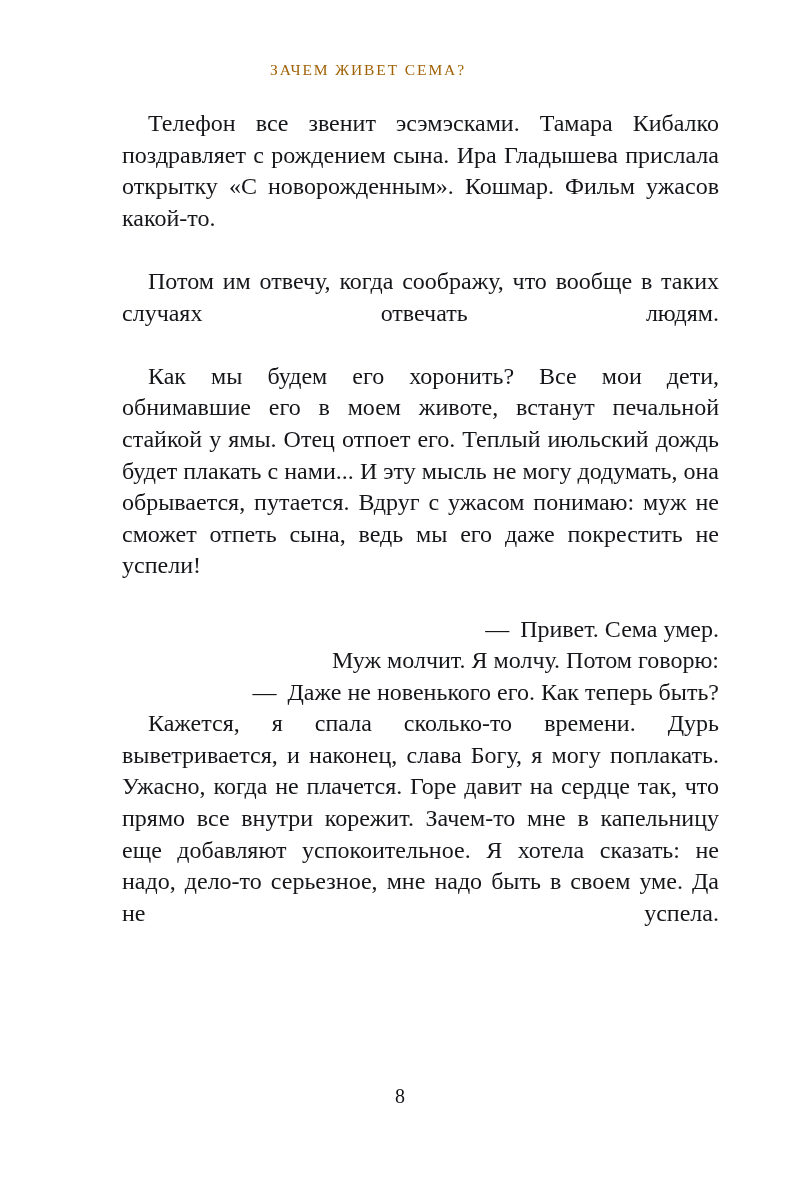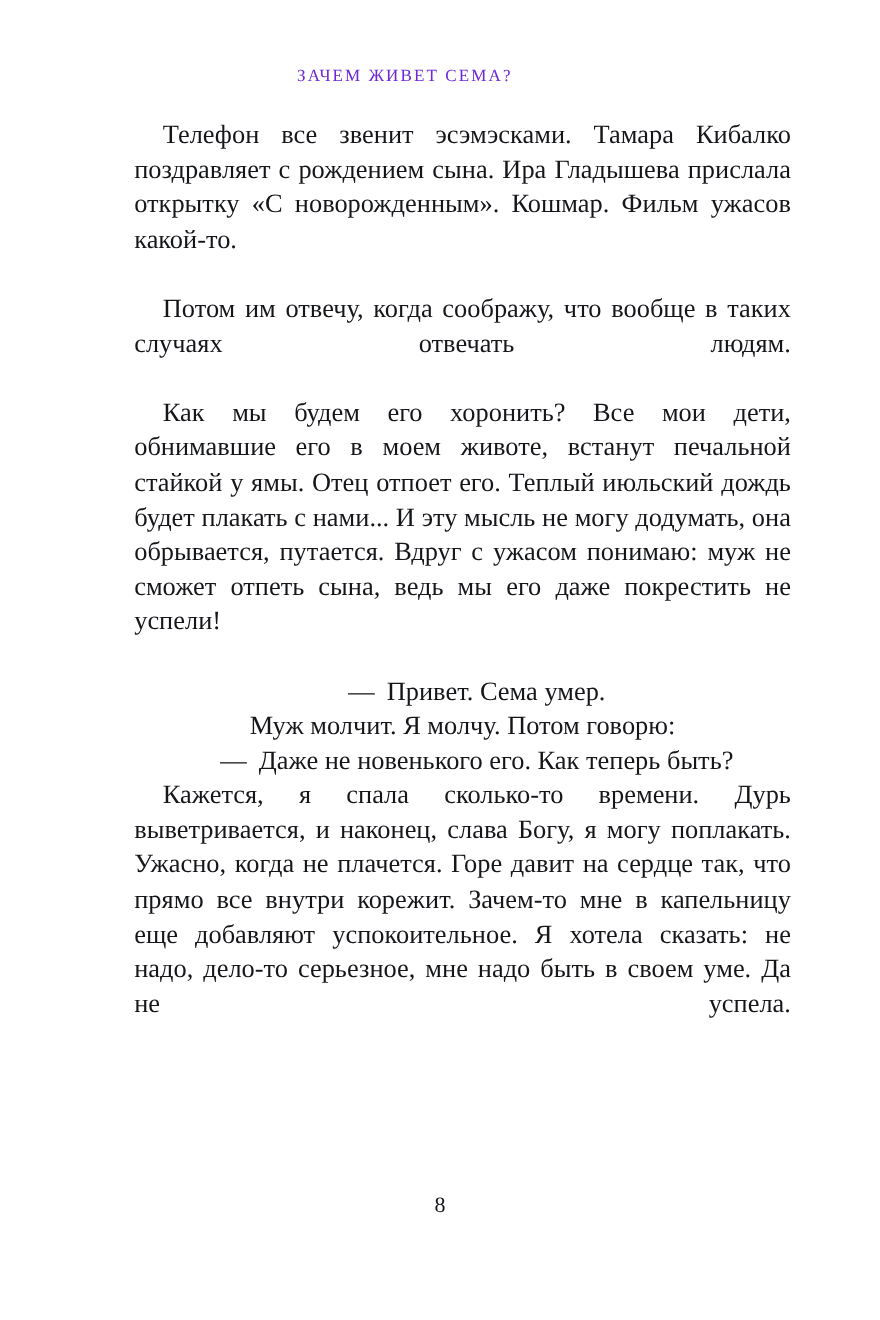--- a/index.html
+++ b/index.html
@@ -22,21 +22,21 @@
   .running-head {
     position: absolute;
     top: 62px;
     left: 0;
     width: 736px;
     text-align: center;
     font-size: 15.5px;
     line-height: 1;
     letter-spacing: 1.9px;
     text-transform: uppercase;
-    color: #6d28d9;
+    color: #a16207;
     font-weight: 400;
     white-space: nowrap;
   }
 
   
   .textblock {
     position: absolute;
     top: 108px;
     left: 122px;
     width: 597px;
@@ -48,24 +48,24 @@
     line-height: 31.6px;
     text-align: justify;
     text-justify: inter-word;
     text-indent: 26px;
     hyphens: manual;
     color: #15161a;
   }
   
   p.para.dialogue {
     text-indent: 26px;
-    text-align: center;
+    text-align: right;
   }
   p.para.flush {
-    text-align: center;
+    text-align: right;
     text-indent: 0;
   }
   
   p.para::after {
     content: "";
     display: inline-block;
     width: 100%;
   }
   p.para.nostretch::after {
     content: none;

